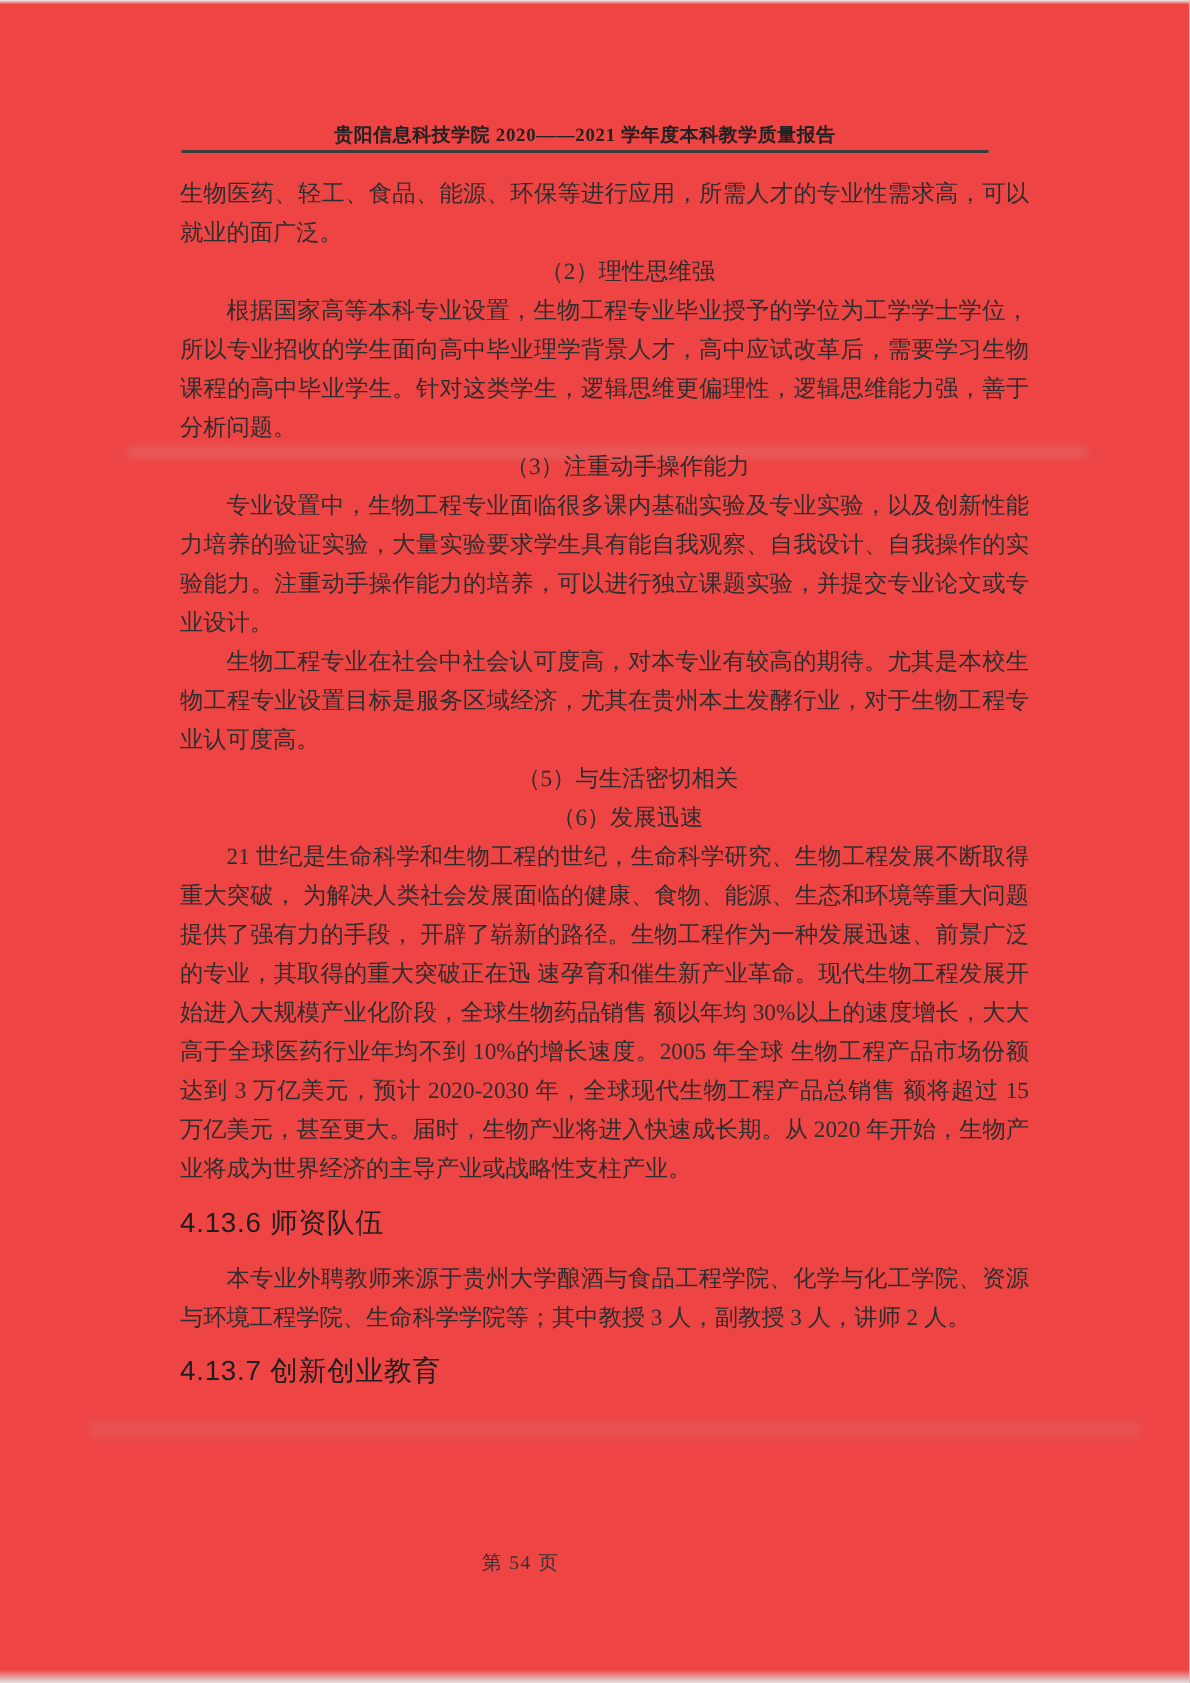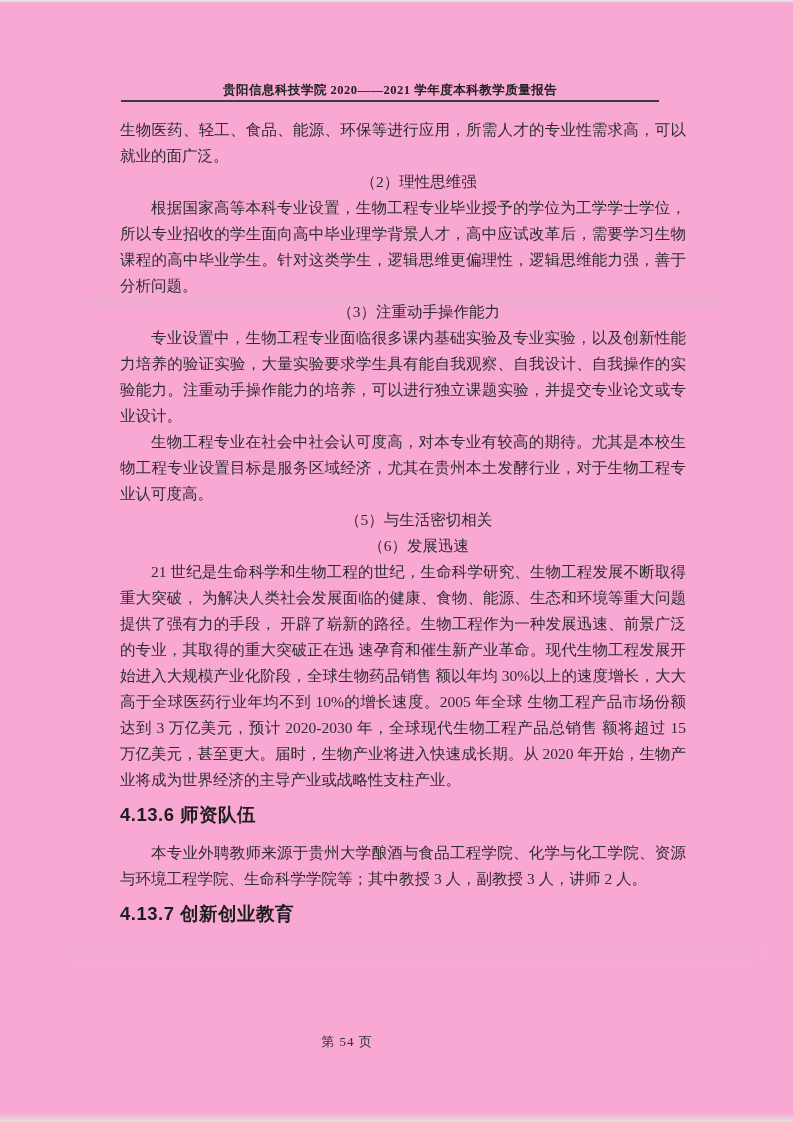--- a/index.html
+++ b/index.html
@@ -4,21 +4,21 @@
 <style>
   html, body {
     margin: 0;
     padding: 0;
     background: #ffffff;
   }
   .scan-page {
     position: relative;
     width: 793px;
     height: 1122px;
-    background: #f9a8d4;
+    background: #ef4444;
     overflow: hidden;
     font-family: "Liberation Serif", "DejaVu Serif", serif;
     color: #2e2e2e;
   }
   .edge-top {
     position: absolute;
     top: 0; left: 0; right: 0;
     height: 3px;
     background: linear-gradient(to bottom, #e9edec, rgba(255,255,255,0));
   }
@@ -80,21 +80,21 @@
     text-indent: 0;
   }
   .item-line {
     margin: 0;
     text-indent: 2em;
     text-align: center;
   }
   .section-heading {
     font-family: "Liberation Sans", "DejaVu Sans", sans-serif;
     font-size: 18.5px;
-    font-weight: bold;
+    font-weight: normal;
     color: #1e1e1e;
     line-height: 27px;
     margin: 8px 0 12px 0;
     text-indent: 0;
     text-align: left;
     letter-spacing: 0.5px;
   }
   .page-footer {
     position: absolute;
     top: 1033px;

